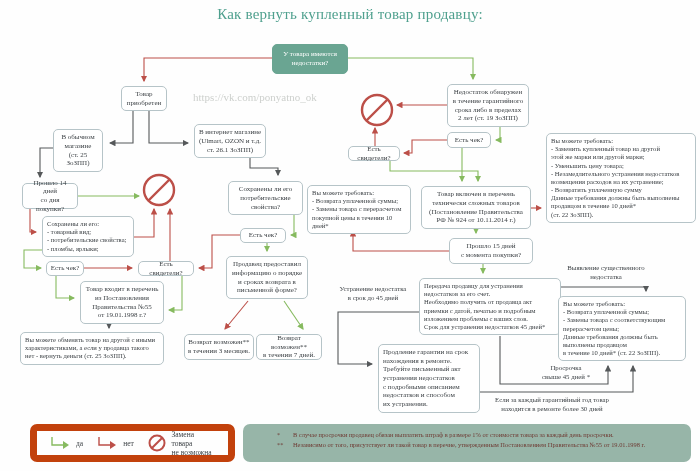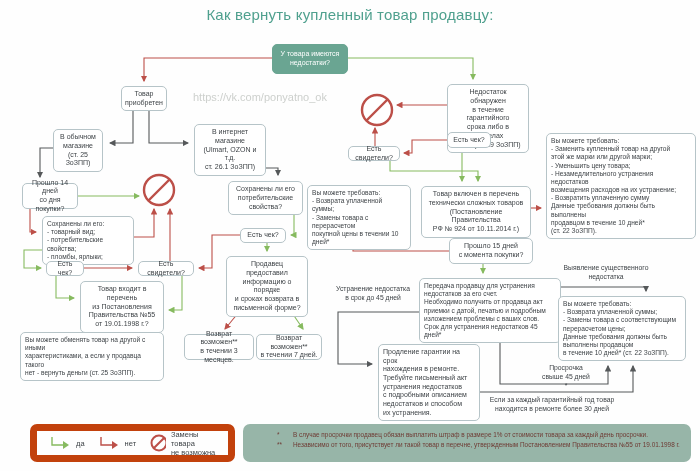--- a/index.html
+++ b/index.html
@@ -1,17 +1,17 @@
 <!DOCTYPE html>
 <html><head>
 <meta charset="utf-8">
 <style>
   html,body{margin:0;padding:0;background:#fff;}
   #canvas{position:relative;width:700px;height:471px;background:#fefefe;overflow:hidden;
-          font-family:Liberation Sans, sans-serif;}
+          font-family:Liberation Serif, serif;}
   .title{position:absolute;top:6px;left:0;width:100%;text-align:center;
          font-size:15px;color:#4fa08e;letter-spacing:.2px;}
   .watermark{position:absolute;left:193px;top:91px;font-size:11px;color:#cdd0cd;}
   svg.layer{position:absolute;left:0;top:0;}
   .node{position:absolute;background:#fff;border:1px solid #b6c4c8;border-radius:5px;
         font-size:7px;line-height:1.25;color:#3e4347;padding:3px 3px;
         white-space:pre-line;box-sizing:border-box;}
   .c{text-align:center;display:flex;align-items:center;justify-content:center;}
   .l{text-align:left;font-size:6.6px;line-height:1.24;padding:3px 4px;}
   .start{background:#6aa592;border:1px solid #6aa592;color:#fff;text-align:center;
@@ -233,21 +233,21 @@
         <path d="M3,1 V9 H14" fill="none" stroke="#bc4f48" stroke-width="1.4"></path>
         <polygon points="14,5 20,9 14,13" fill="#bc4f48"></polygon>
       </svg>
       <span>нет</span>
     </div>
     <div class="leg-item">
       <svg width="20" height="20">
         <circle cx="10" cy="10" r="7.5" fill="none" stroke="#bc4f48" stroke-width="2"></circle>
         <line x1="4.7" y1="15.3" x2="15.3" y2="4.7" stroke="#bc4f48" stroke-width="2"></line>
       </svg>
-      <span>Замены товара
+      <span>Замена товара
 не возможна</span>
     </div>
   </div>
 
   <div class="note">
     <div class="fn-row">
       <span class="fn-mark">*</span>
       <span>В случае просрочки продавец обязан выплатить штраф в размере 1% от стоимости товара за каждый день просрочки.</span>
     </div>
     <div class="fn-row">

